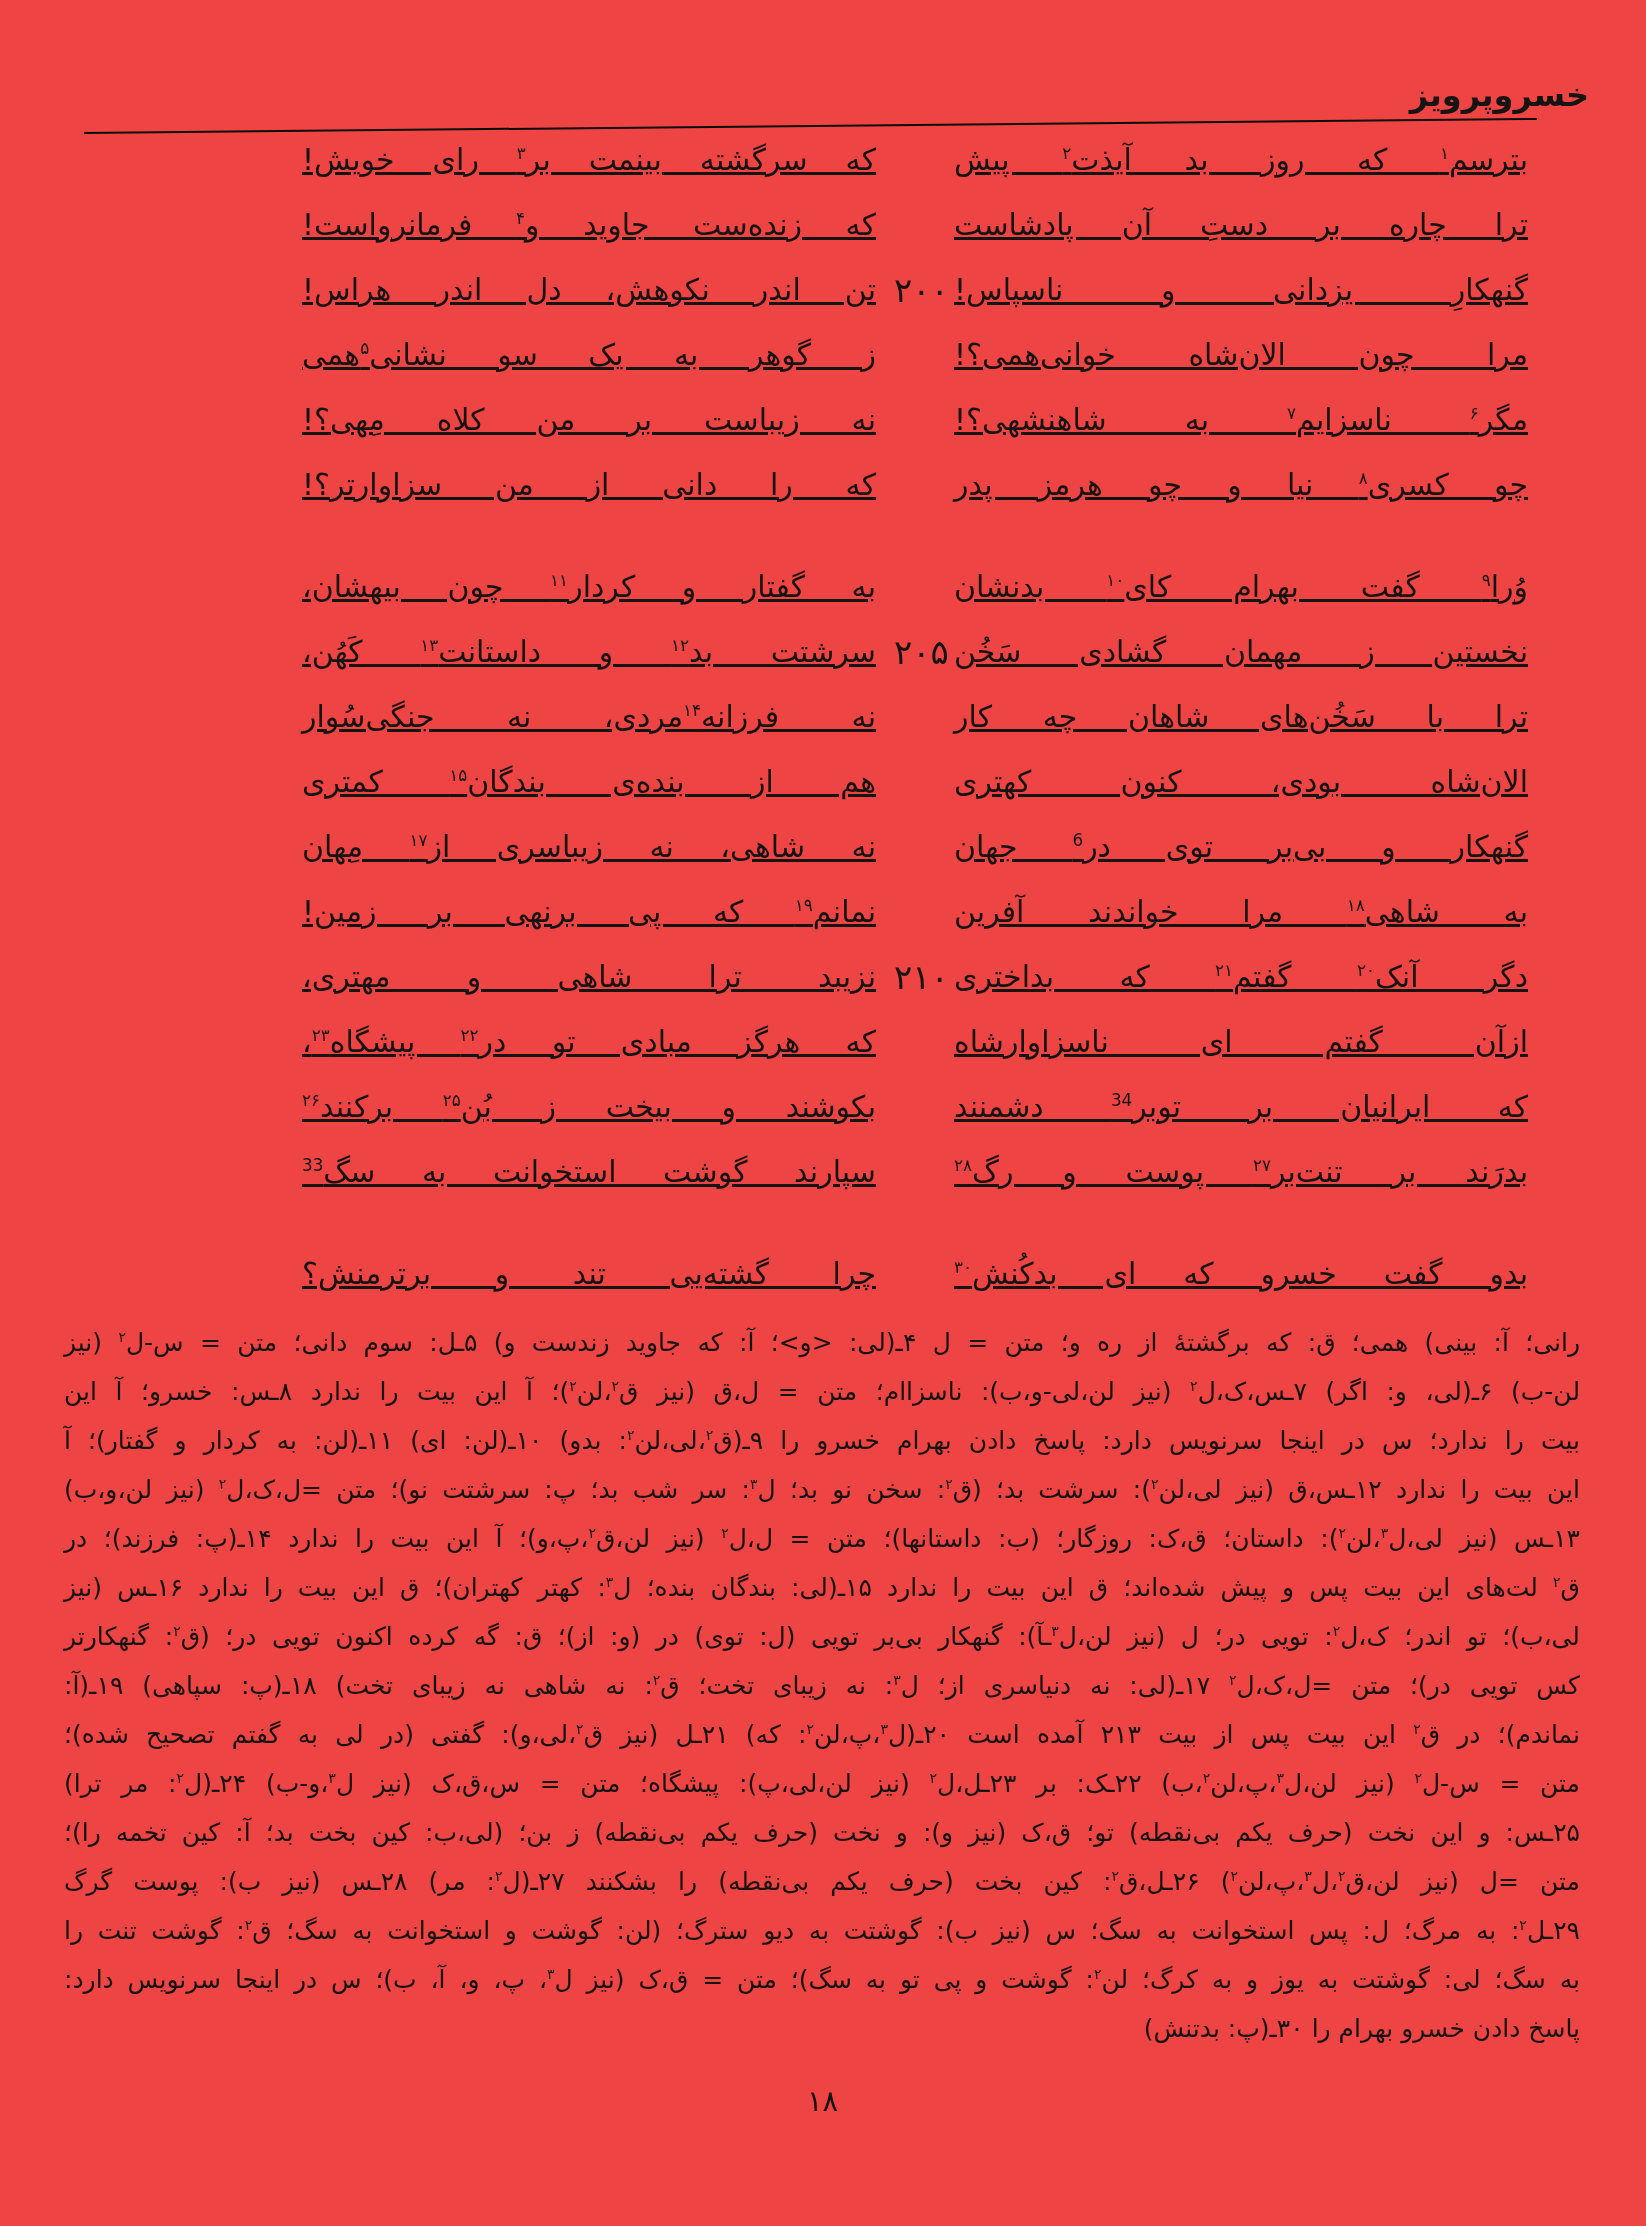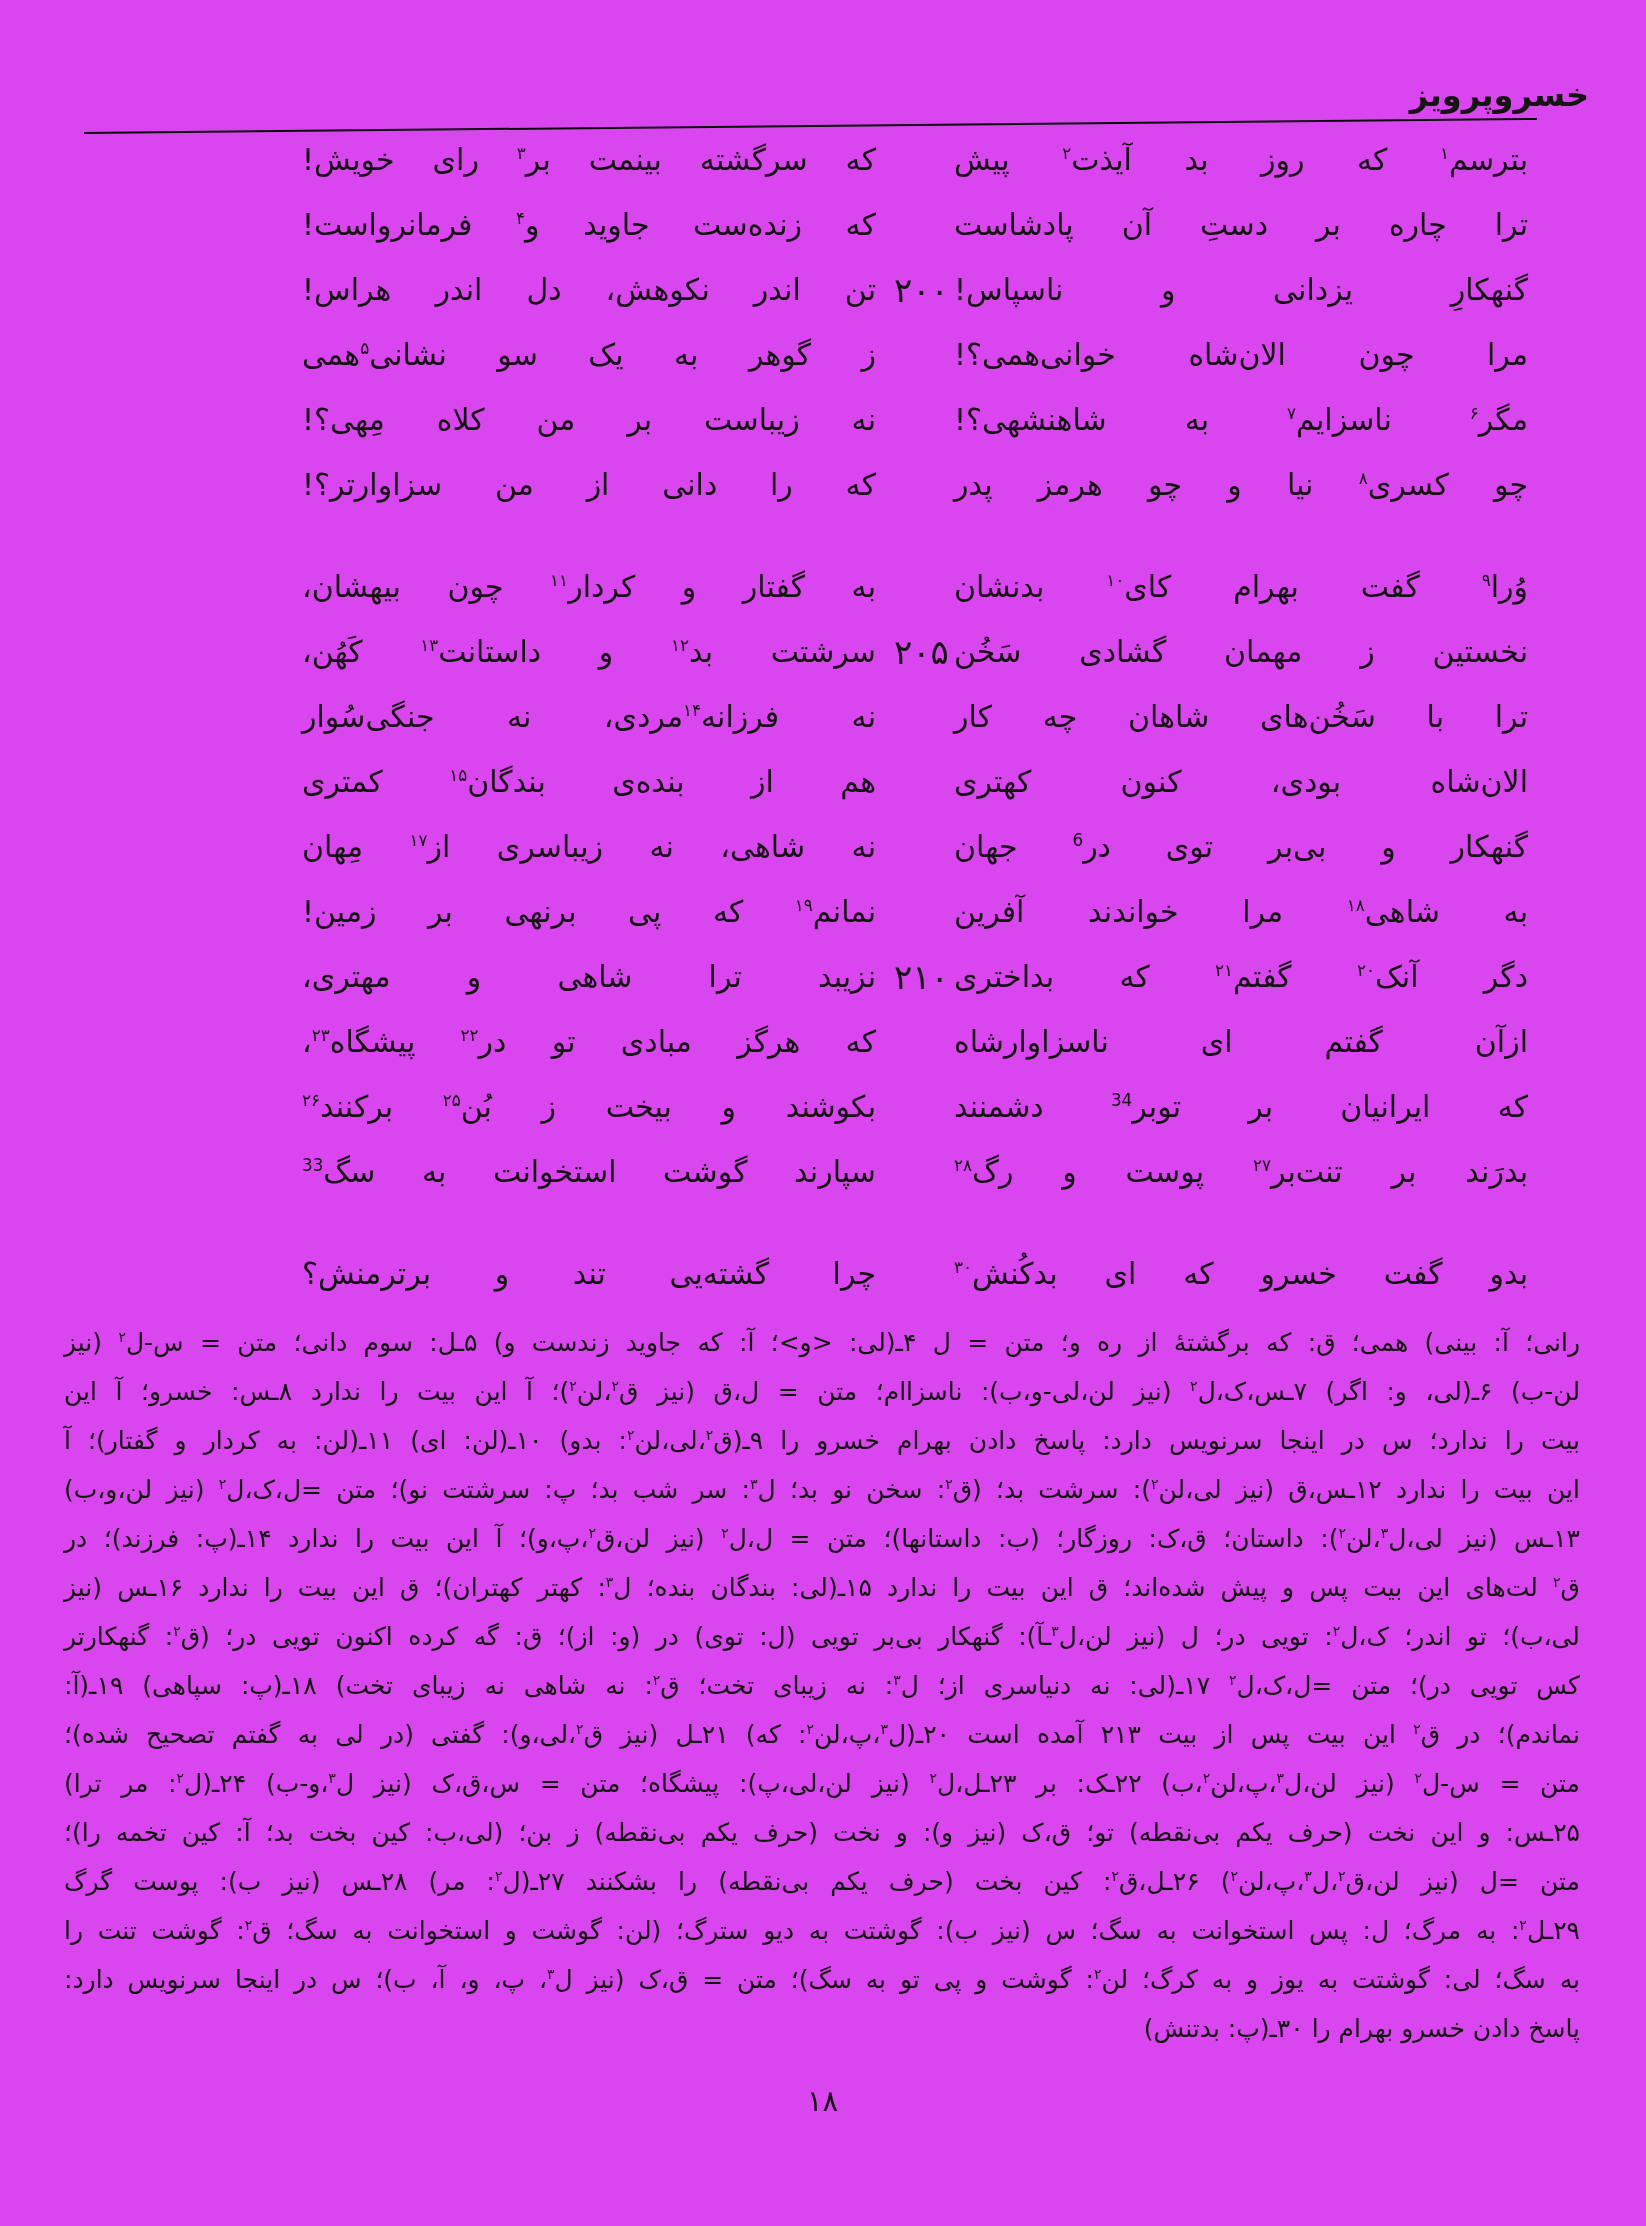--- a/index.html
+++ b/index.html
@@ -1,20 +1,20 @@
 <!DOCTYPE html>
 <html lang="fa" dir="rtl" style="font-size:14.8px"><head>
 <meta charset="utf-8">
 <style>
   html,body { margin:0; padding:0; background:#e8e8e6; }
   .page {
     position:relative;
     width:1647px; height:2226px;
     margin:0 auto;
-    background:#d946ef;
+    background:#ef4444;
     font-family:"DejaVu Sans", sans-serif;
     color:#151412;
     direction:rtl;
     overflow:hidden;
   }
   
   .header-title {
     position:absolute; top:76px; right:57px;
     font-size:32px; font-weight:bold; letter-spacing:-0.9px;
   }
@@ -27,20 +27,21 @@
   .poem {
     position:absolute; top:127px; right:118px; width:1226px;
   }
   .stanza { margin:0; }
   .stanza + .stanza { margin-top:37px; }
   .row { display:flex; align-items:center; height:65px; }
   .h {
     font-size:30px; line-height:1.2;
     text-align:justify; text-align-last:justify;
     white-space:normal;
+    text-decoration:underline;
   }
   .h1 { width:574px; }
   .h2 { width:574px; }
   .gut {
     width:78px; flex:none;
     font-size:34px; text-align:center; padding-left:13px;
     box-sizing:border-box;
   }
   sup { font-size:0.56em; line-height:0; }
   

